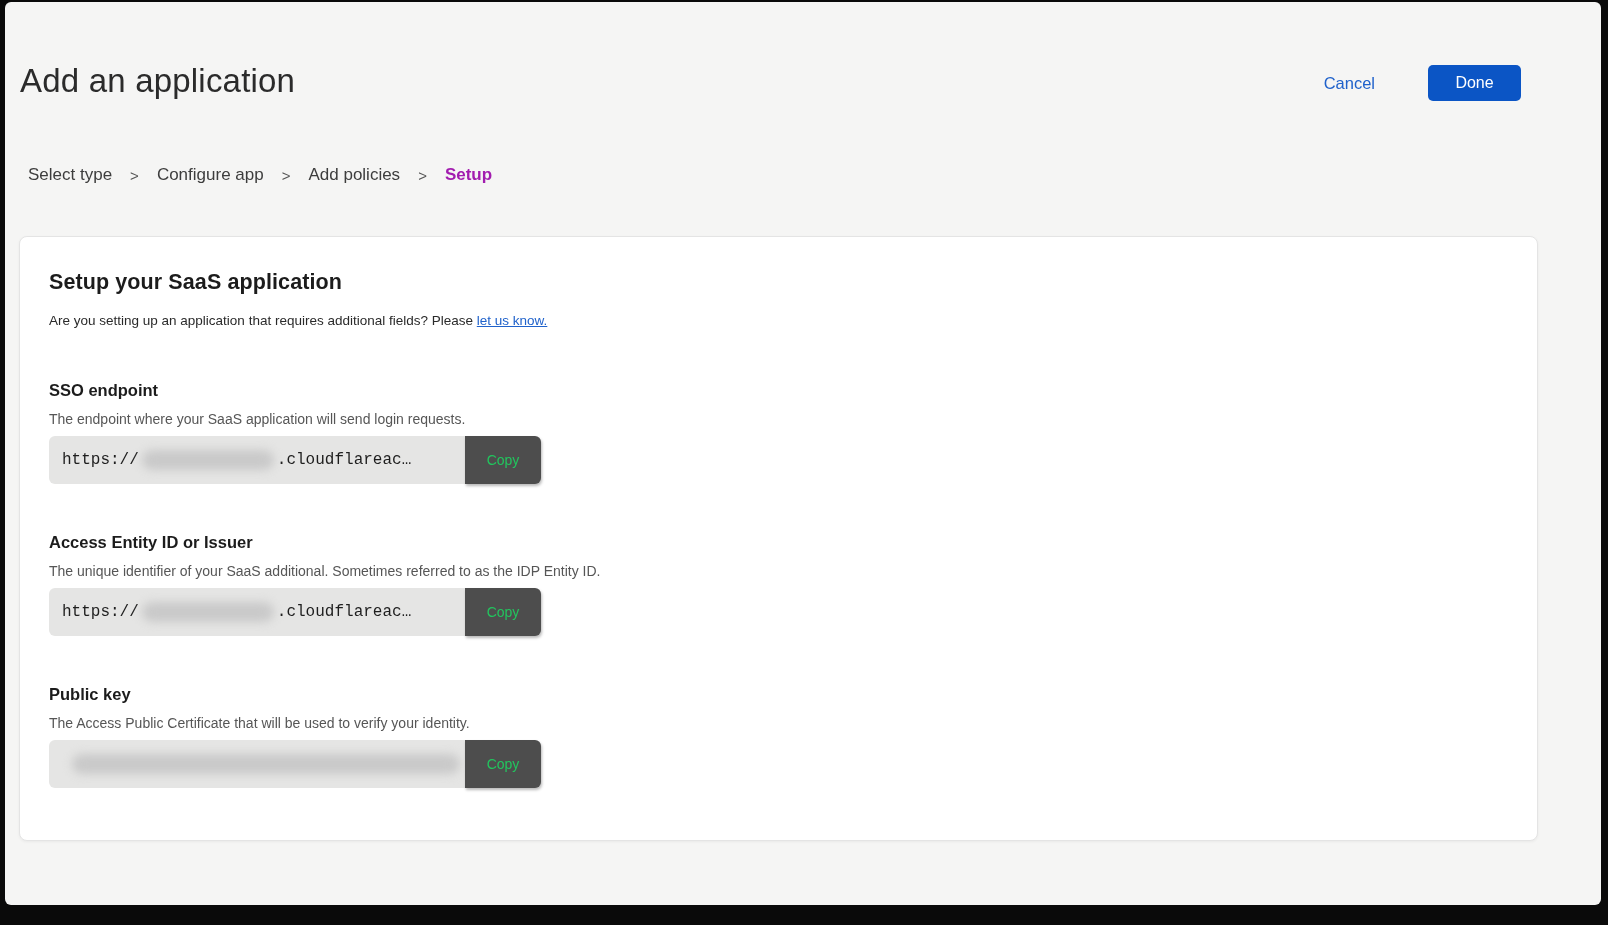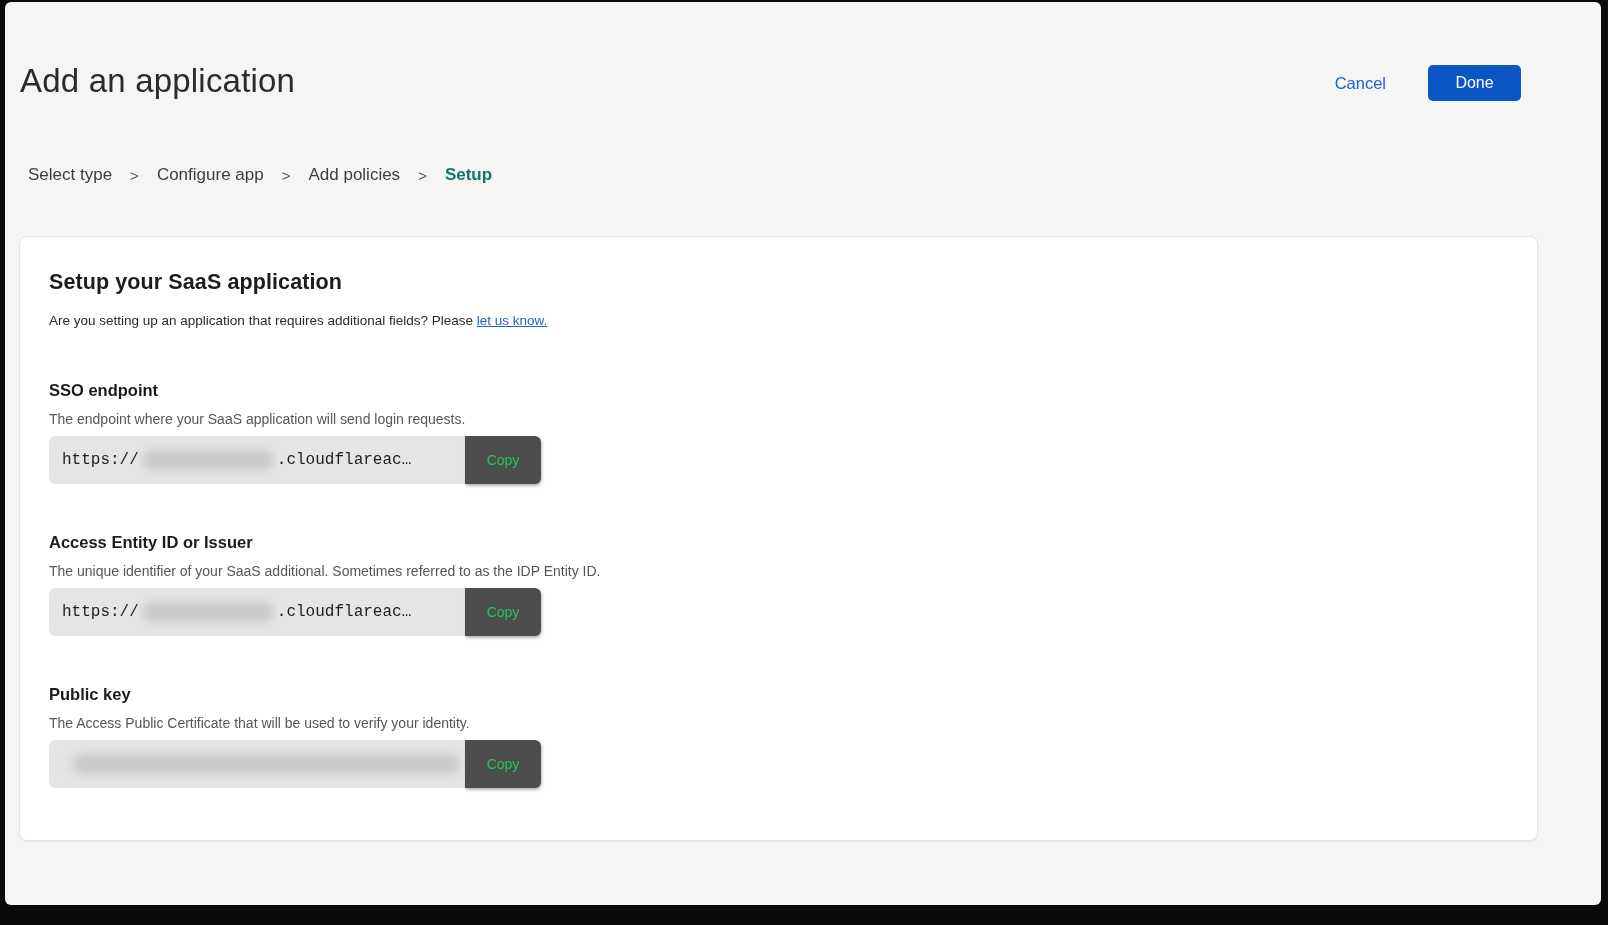--- a/index.html
+++ b/index.html
@@ -29,21 +29,21 @@
   .page-title {
     font-size: 33px;
     font-weight: 400;
     color: #2b2b2b;
     letter-spacing: 0.2px;
     line-height: 1.25;
   }
   .header-actions {
     display: flex;
     align-items: center;
-    gap: 42px;
+    gap: 53px;
     margin-top: 5px;
   }
   .cancel-link {
     font-size: 16.5px;
     color: #2062cb;
     text-decoration: none;
     cursor: pointer;
   }
   .done-button {
     background: #0b55c5;
@@ -61,21 +61,21 @@
   .breadcrumb {
     margin: 64px 0 0 23px;
     font-size: 17px;
     color: #3d3d3d;
     display: flex;
     align-items: center;
     gap: 18px;
   }
   .crumb { cursor: pointer; }
   .crumb-sep { color: #555; font-size: 15px; }
-  .crumb.active { font-weight: 700; color: #0f766e; }
+  .crumb.active { font-weight: 700; color: #a21caf; }
 
   
   .card {
     margin: 51px 63px 0 14px;
     background: #ffffff;
     border: 1px solid #e4e4e4;
     border-radius: 8px;
     box-shadow: 0 1px 3px rgba(0,0,0,0.05);
     padding: 33px 28px 52px 29px;
   }

